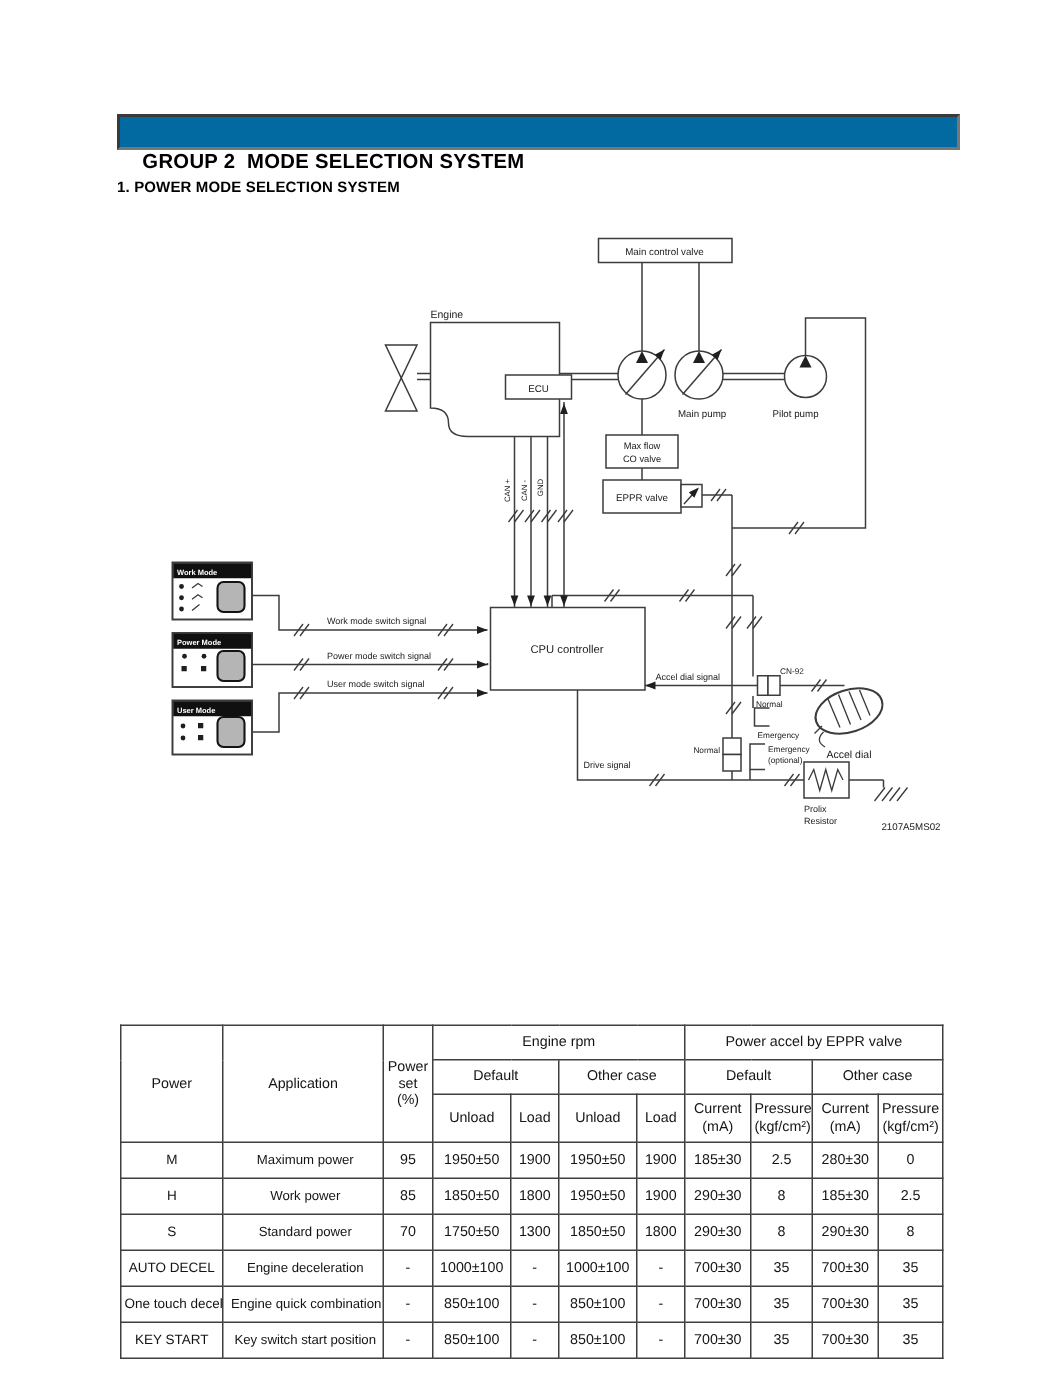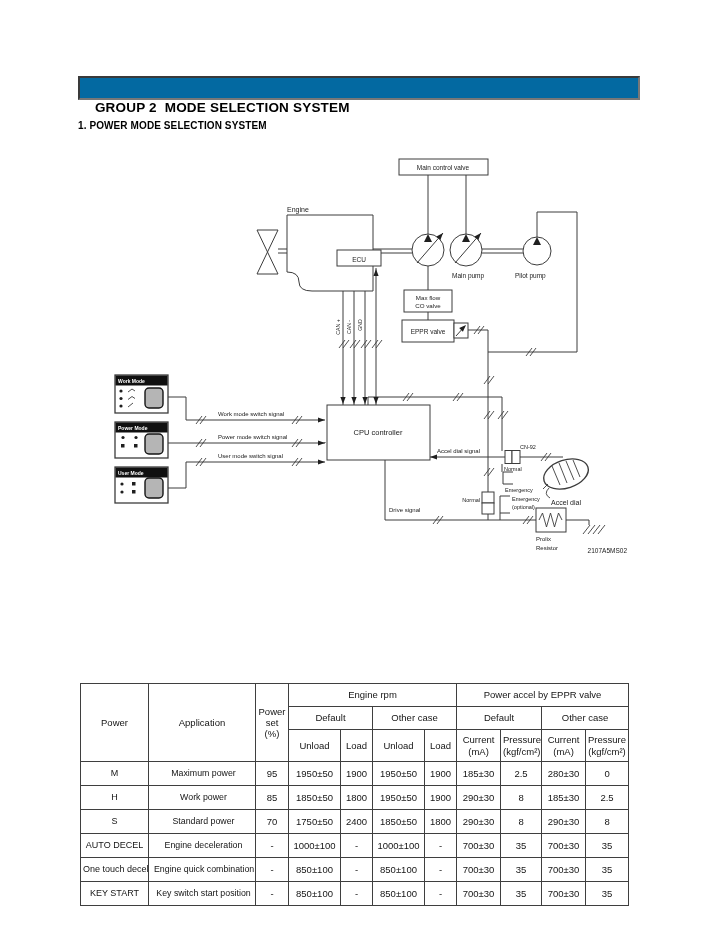--- a/index.html
+++ b/index.html
@@ -343,21 +343,21 @@
       <td>290±30</td>
       <td>8</td>
       <td>185±30</td>
       <td>2.5</td>
     </tr>
     <tr>
       <td class="cell-mode">S</td>
       <td class="cell-app">Standard power</td>
       <td>70</td>
       <td>1750±50</td>
-      <td>2400</td>
+      <td>1300</td>
       <td>1850±50</td>
       <td>1800</td>
       <td>290±30</td>
       <td>8</td>
       <td>290±30</td>
       <td>8</td>
     </tr>
     <tr>
       <td class="cell-mode">AUTO DECEL</td>
       <td class="cell-app">Engine deceleration</td>

